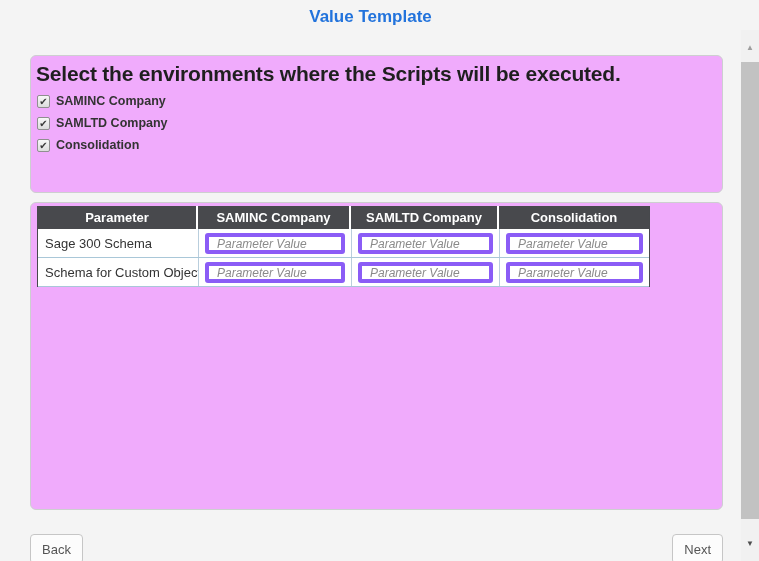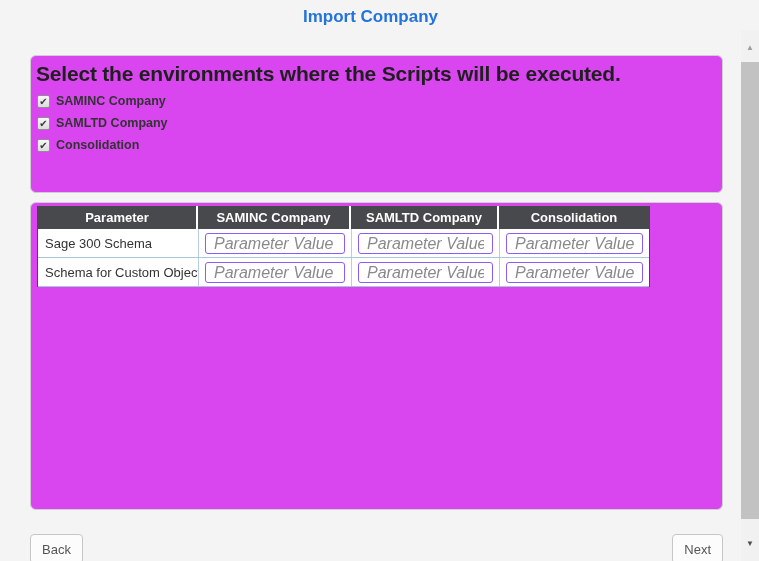--- a/index.html
+++ b/index.html
@@ -14,21 +14,21 @@
 
   .page-title {
     position: absolute; top: 7px; left: 0; width: 741px;
     text-align: center;
     font-size: 17px; font-weight: bold;
     color: var(--title-color, #2273dc);
   }
 
   .panel {
     position: absolute; left: 30px; width: 693px;
-    background: #d946ef;
+    background: #f0abfc;
     border: 1px solid #cdcfd0;
     border-radius: 6px;
   }
   .panel-env { top: 55px; height: 138px; }
   .panel-params { top: 202px; height: 308px; }
 
   .env-heading {
     margin: 6px 0 4px 5px;
     font-size: 21px; font-weight: bold;
     color: #1f1f1f;
@@ -68,24 +68,24 @@
   .pcell-label {
     width: 160px; font-size: 13px; color: #333;
     padding: 7px 0 0 7px; white-space: nowrap; overflow: hidden;
   }
   .pcell-input { border-left: 1px solid #b9cedd; }
   .bc2 { width: 153px; } .bc3 { width: 148px; } .bc4 { width: 150px; }
   .pcell-input input {
     display: block;
     width: calc(100% - 12px); height: 21px;
     margin: 4px 6px;
-    border: 1px solid #8b5cf6; border-radius: 3px;
+    border: 4px solid #8b5cf6; border-radius: 3px;
     padding: 0 8px;
     font-family: "Liberation Sans", sans-serif;
-    font-size: 16px; color: #333;
+    font-size: 12px; color: #333;
     background: #ffffff;
     outline: none;
   }
   .pcell-input input::placeholder {
     font-style: italic; color: #8a8a8a; opacity: 1;
   }
 
   .btn {
     position: absolute; top: 534px;
     height: 30px; padding: 0 11px;
@@ -114,21 +114,21 @@
     position: absolute; left: 0; top: 32px;
     width: 18px; height: 457px;
     background: #c2c2c2;
   }
 </style>
 </head>
 <body>
 
 <div class="stage">
 
-  <div class="page-title">Import Company</div>
+  <div class="page-title">Value Template</div>
 
   <div class="panel panel-env">
     <div class="env-heading">Select the environments where the Scripts will be executed.</div>
     <div class="env-options">
       <div class="env-row">
         <span class="cb">✔</span>
         <span class="env-label">SAMINC Company</span>
       </div>
       <div class="env-row">
         <span class="cb">✔</span>

